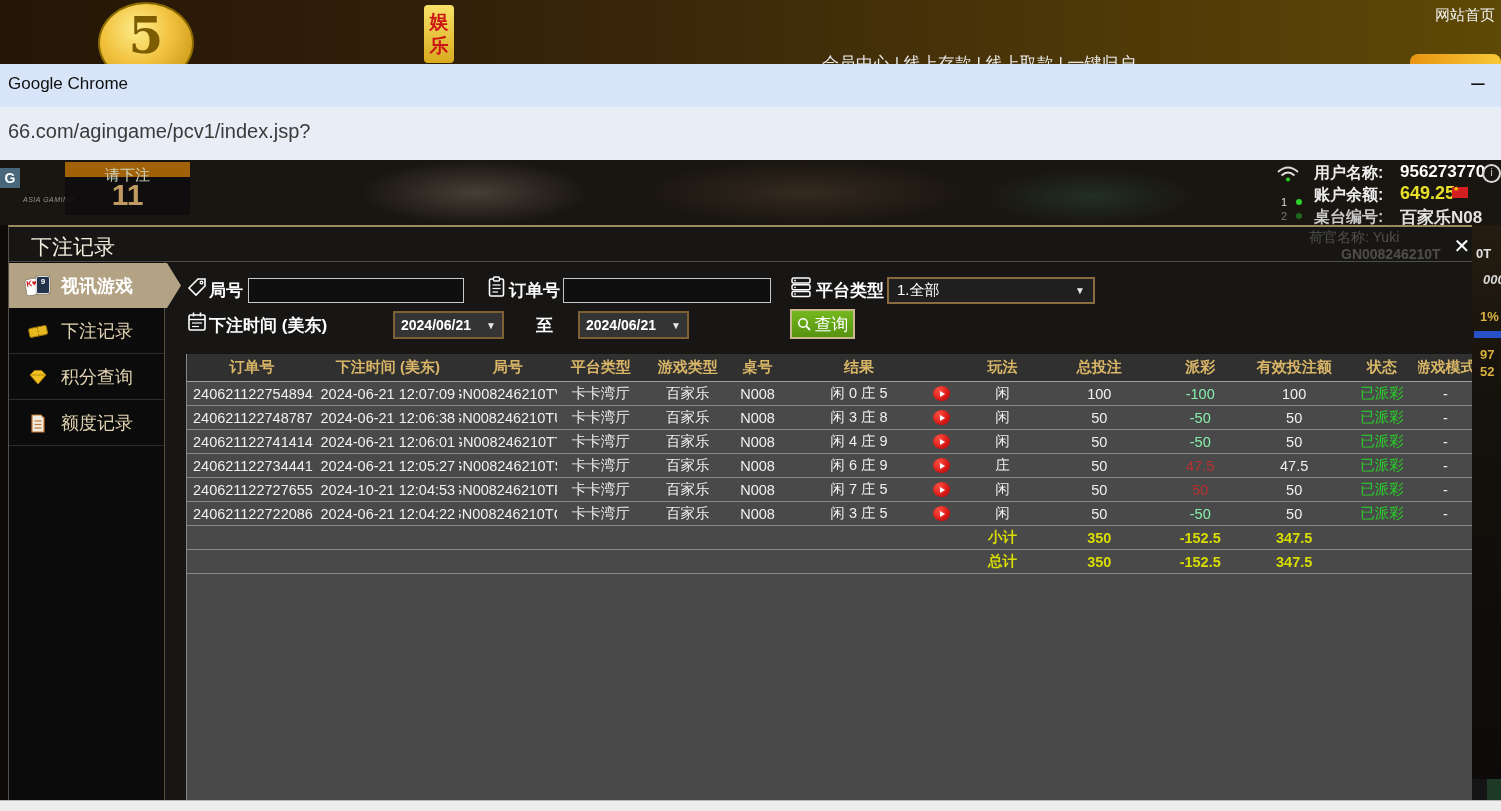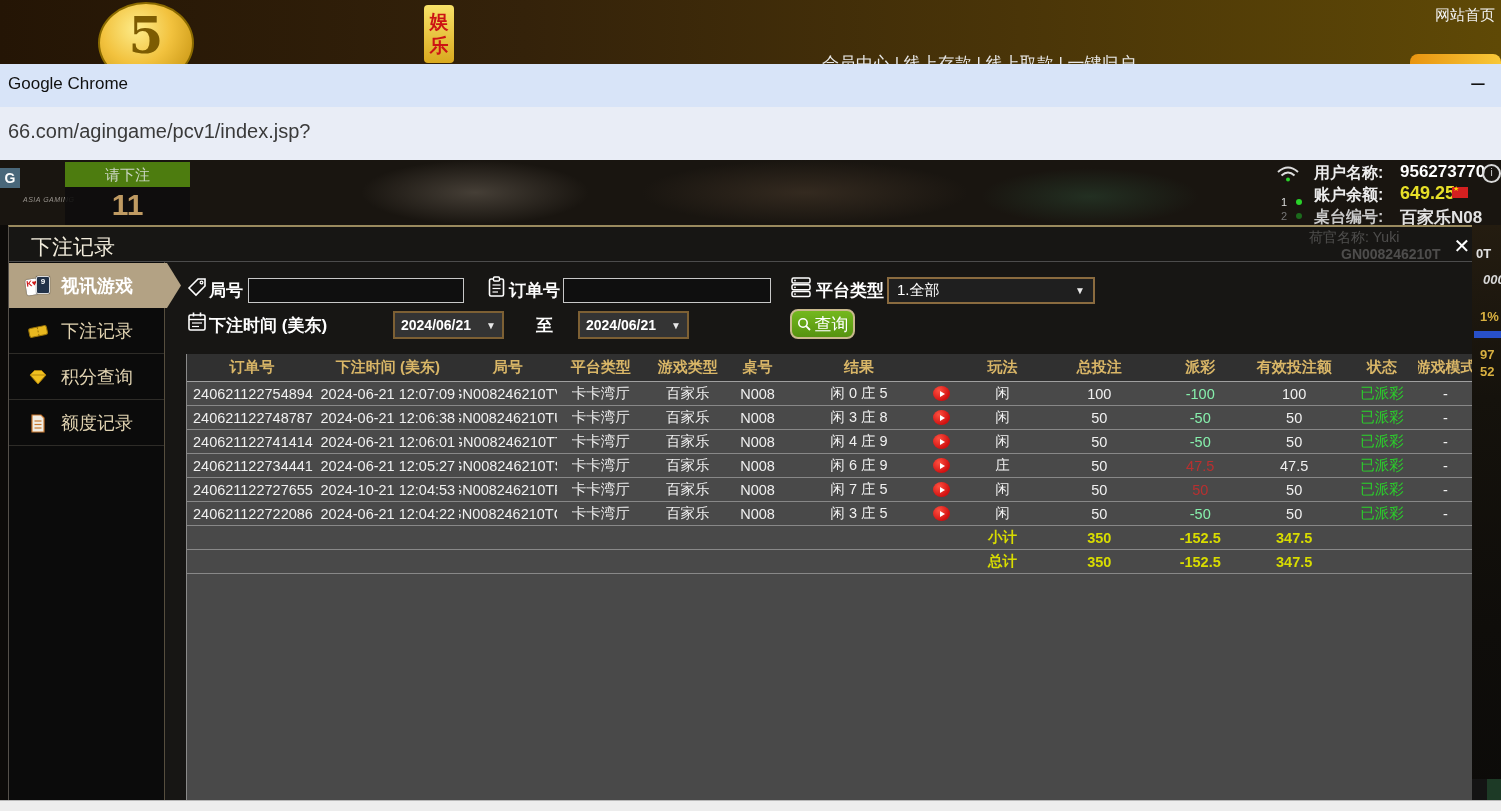--- a/index.html
+++ b/index.html
@@ -35,21 +35,21 @@
 
   
   #stream{left:0;top:160px;width:1501px;height:65px;background:#191510;overflow:hidden;}
   .blob{position:absolute;pointer-events:none;}
   #blob1{left:360px;top:0;width:230px;height:65px;background:radial-gradient(ellipse at center,#6a6156 0%,rgba(0,0,0,0) 70%);opacity:.55;}
   #blob2{left:640px;top:0;width:330px;height:65px;background:radial-gradient(ellipse at center,#46382a 0%,rgba(0,0,0,0) 70%);opacity:.6;}
   #blob3{left:980px;top:8px;width:220px;height:57px;background:radial-gradient(ellipse at center,#2c4a34 0%,rgba(0,0,0,0) 70%);opacity:.5;}
   #ag-badge{left:0;top:8px;width:20px;height:20px;background:#49677a;color:#fff;font-weight:bold;font-size:14px;text-align:center;line-height:20px;}
   #ag-text{left:23px;top:36px;font-size:7px;color:#97928c;font-style:italic;letter-spacing:.5px;}
   #bet-panel{left:65px;top:2px;width:125px;height:63px;}
-  #bp-top{height:25px;background:#4d7c0f;color:#ccd6c6;font-size:15px;text-align:center;line-height:25px;}
+  #bp-top{height:15px;background:#a16207;color:#ccd6c6;font-size:15px;text-align:center;line-height:25px;}
   #bp-bottom{height:38px;background:rgba(14,13,12,.88);color:#bf9a62;font-size:30px;font-weight:bold;text-align:center;line-height:36px;}
   #wifi-icon{left:1276px;top:4px;}
   #marker1{left:1281px;top:36px;font-size:11px;color:#ddd;}
   #dot1{left:1296px;top:39px;width:6px;height:6px;border-radius:50%;background:#2ad22a;}
   #marker2{left:1281px;top:50px;font-size:11px;color:#777;}
   #dot2{left:1296px;top:53px;width:6px;height:6px;border-radius:50%;background:#1c6a1c;}
   .info-label{font-size:16px;font-weight:bold;color:#ededed;position:absolute;}
   #info-user-label{left:1314px;top:3px;}
   #info-user-value{left:1400px;top:2px;font-size:17px;font-weight:bold;color:#fff;position:absolute;}
   #info-circle{left:1482px;top:4px;width:15px;height:15px;border:2px solid #d8d8d8;border-radius:50%;
@@ -114,21 +114,21 @@
     align-items:center;justify-content:space-between;padding:0 8px;font-size:15px;box-sizing:border-box;cursor:pointer;}
   #platform-select{left:878px;top:50px;width:208px;height:27px;}
   #bet-time-label{left:200px;top:87px;}
   .date-select{position:absolute;background:#343434;border:2px solid #7d6034;color:#fff;display:flex;
     align-items:center;justify-content:space-between;padding:0 6px;font-size:14px;font-weight:bold;box-sizing:border-box;cursor:pointer;}
   #date-from{left:384px;top:84px;width:111px;height:28px;}
   #to-label{left:527px;top:87px;}
   #date-to{left:569px;top:84px;width:111px;height:28px;}
   .arrow{font-size:10px;color:#e8e8e8;}
   #search-btn{left:781px;top:82px;width:65px;height:30px;position:absolute;cursor:pointer;
-    background:linear-gradient(180deg,#74b81e,#569310);border:2px solid #c9b98c;border-radius:8px;
+    background:linear-gradient(180deg,#74b81e,#569310);border:2px solid #c9b98c;border-radius:0;
     color:#fff;font-size:17px;display:flex;align-items:center;justify-content:center;gap:3px;box-sizing:border-box;}
 
   
   #btable{left:177px;top:127px;width:1287px;height:448px;background:#494949;border-left:1px solid #8a8a8a;
     position:absolute;box-sizing:border-box;overflow:hidden;}
   #thead{display:flex;height:28px;background:#303030;border-bottom:1px solid #a0a0a0;box-sizing:border-box;}
   .trow{display:flex;height:24px;border-bottom:1px solid #888;box-sizing:border-box;background:#494949;}
   .cell{display:flex;align-items:center;justify-content:center;font-size:14.5px;color:#f0f0f0;
     box-sizing:border-box;overflow:hidden;white-space:nowrap;}
   .hcell{color:#d9b667;font-weight:bold;font-size:15px;}

